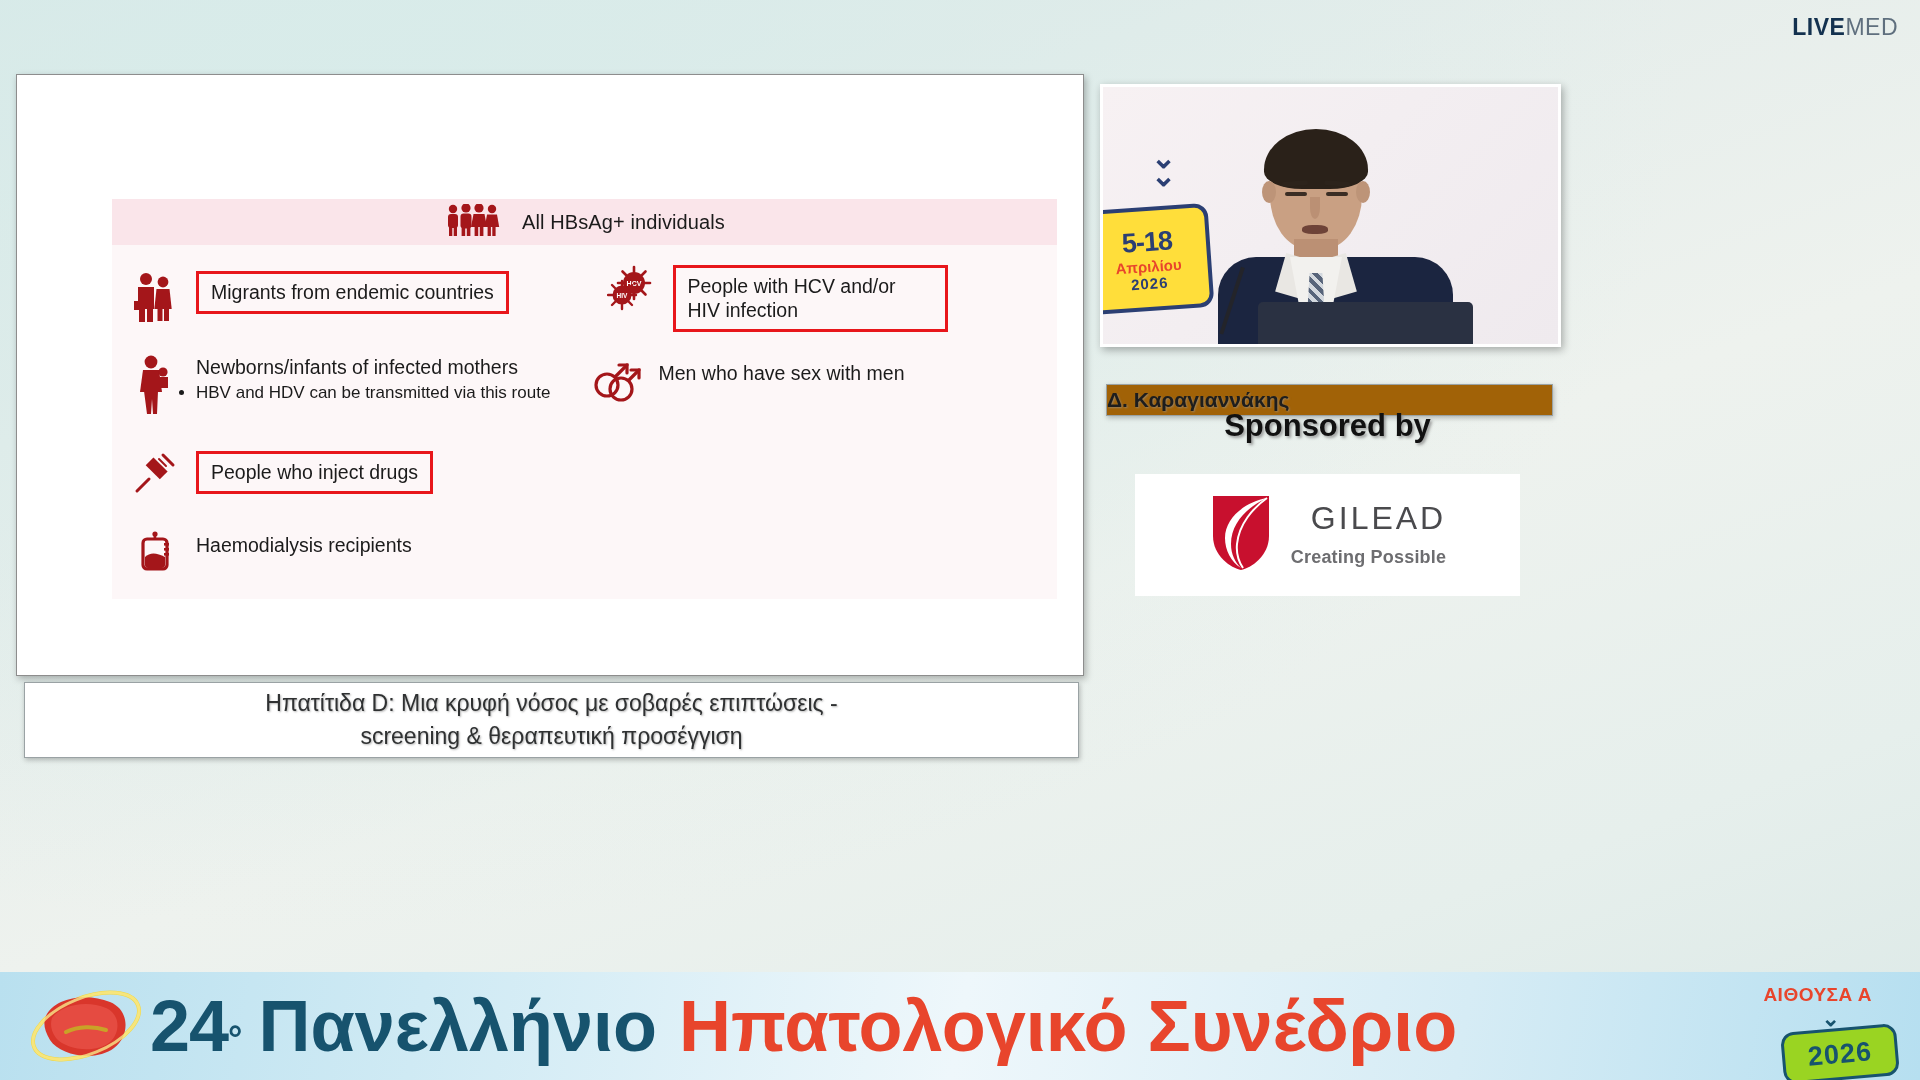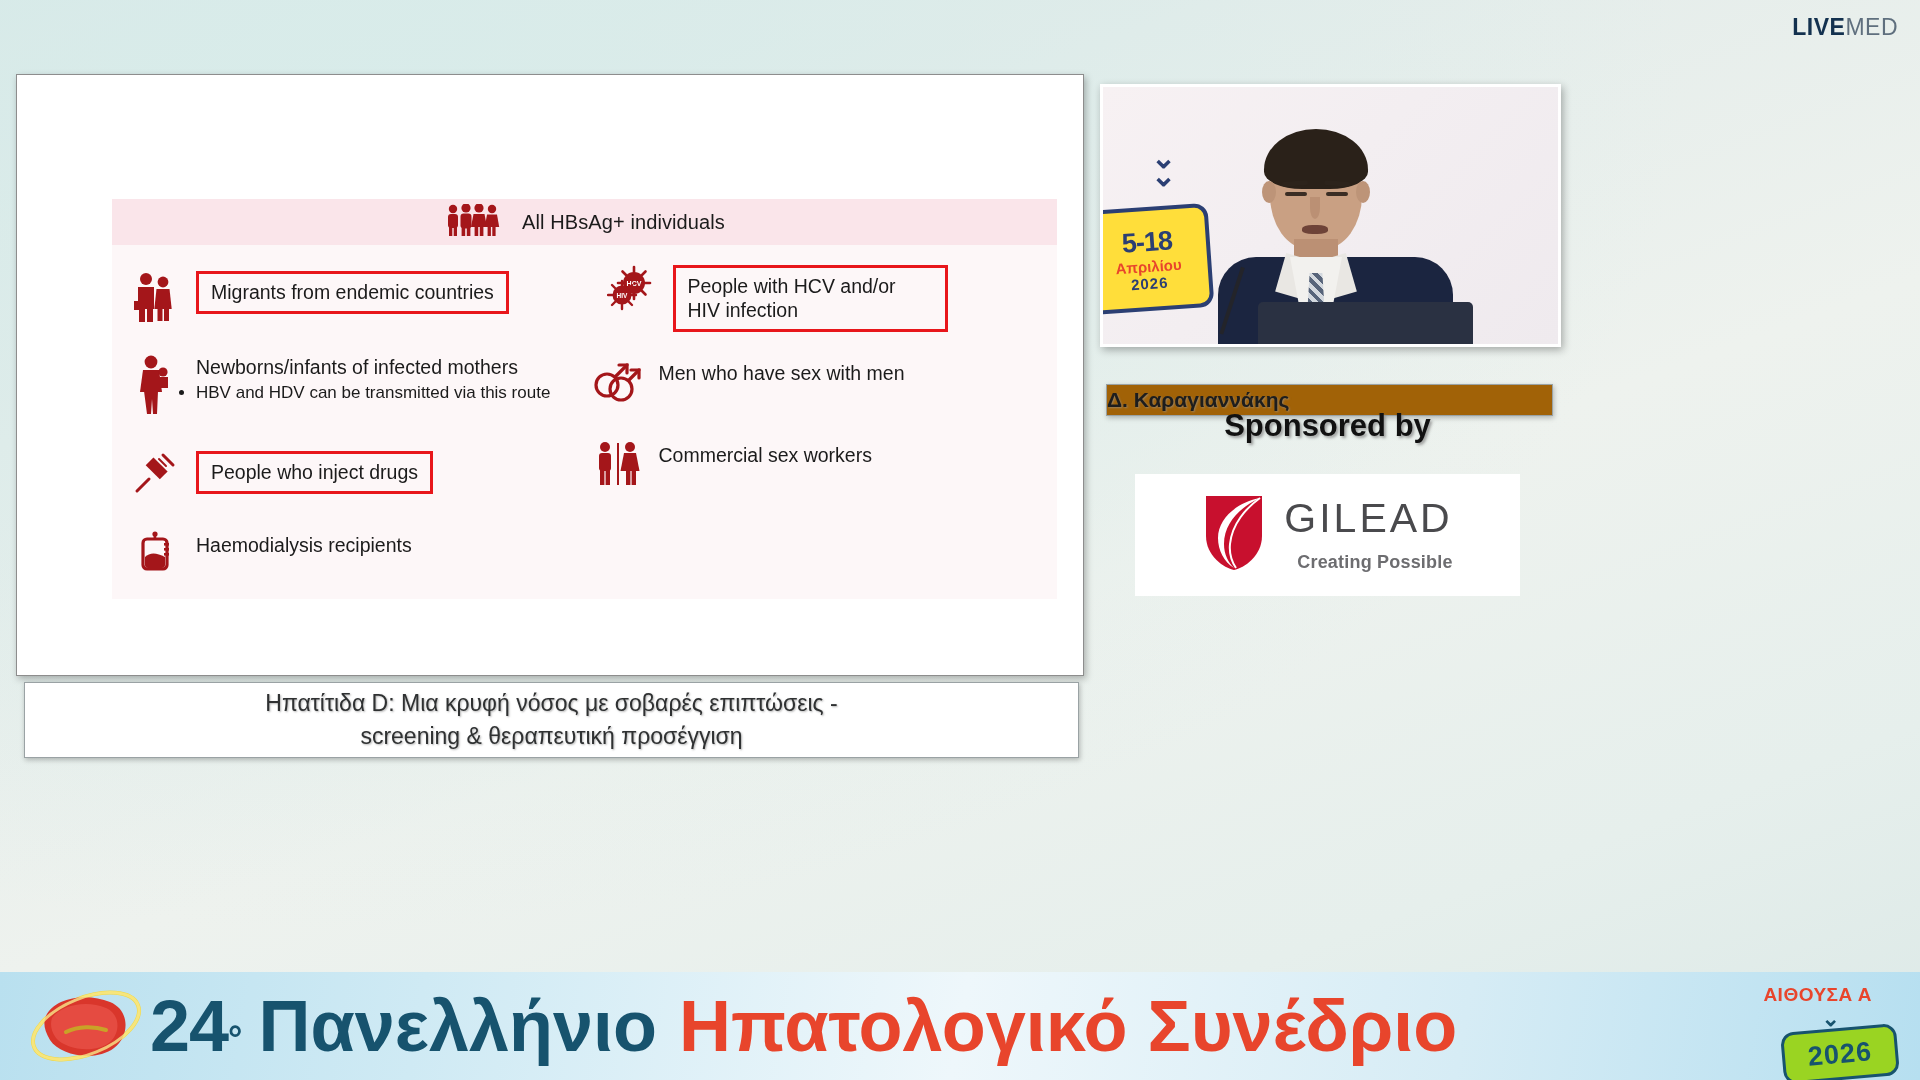--- a/index.html
+++ b/index.html
@@ -175,21 +175,21 @@
   #sponsored{
     position:absolute;left:1100px;top:408px;width:455px;text-align:center;
     font-size:31px;font-weight:700;color:#111;
     text-shadow:2px 2px 3px rgba(130,130,130,.75);
   }
   #gilead{
     position:absolute;left:1135px;top:474px;width:385px;height:122px;
     background:#ffffff;display:flex;align-items:center;justify-content:center;gap:18px;
   }
   #gilead .gtext{display:flex;flex-direction:column;align-items:flex-end;}
-  #gilead .gname{font-size:41px;letter-spacing:3px;color:#4a4a4d;font-weight:400;line-height:1;}
+  #gilead .gname{font-size:32px;letter-spacing:3px;color:#4a4a4d;font-weight:400;line-height:1;}
   #gilead .gtag{font-size:18px;color:#6d6d70;font-weight:700;margin-top:13px;letter-spacing:.2px;}
 
   
   #banner{
     position:absolute;left:0;bottom:0;width:1920px;height:108px;
     background:linear-gradient(100deg,#b9e0ef 0%,#cfeaf4 22%,#eef7fb 50%,#d6ecf5 76%,#b6dff0 100%);
     overflow:hidden;
   }
   #banner .bwrap{
     position:absolute;left:150px;top:50%;transform:translateY(-50%);
@@ -382,38 +382,20 @@
                 <line x1="21" y1="18" x2="33" y2="6"></line>
                   <polyline points="25,6 33,6 33,14"></polyline>
                 <line x1="35" y1="21" x2="45" y2="11"></line>
                   <polyline points="37,11 45,11 45,19"></polyline>
               </g>
             </svg>
           </span>
           <span class="txt">Men who have sex with men</span>
         </div>
 
-        <div class="row" id="r-csw">
-          <span class="ico">
-            <svg width="46" height="46" viewBox="0 0 46 46">
-              <g fill="#a4161a">
-                <circle cx="10" cy="6" r="5"></circle>
-                <rect x="4" y="12" width="12" height="18" rx="3"></rect>
-                <rect x="5" y="29" width="4.4" height="15"></rect>
-                  <rect x="10.6" y="29" width="4.4" height="15"></rect>
-                <rect x="22" y="2" width="2" height="42"></rect>
-                <circle cx="35" cy="6" r="5"></circle>
-                <path d="M29 12 h12 l3.5 18 h-19z"></path>
-                <rect x="31" y="29" width="4.4" height="15"></rect>
-                  <rect x="36.6" y="29" width="4.4" height="15"></rect>
-              </g>
-            </svg>
-          </span>
-          <span class="txt">Commercial sex workers</span>
-        </div>
 
       </div>
     </div>
   </div>
 
 </div>
 
 <div id="titlebar">
   <div class="tt">
     <div>Ηπατίτιδα D: Μια κρυφή νόσος με σοβαρές επιπτώσεις -</div>

